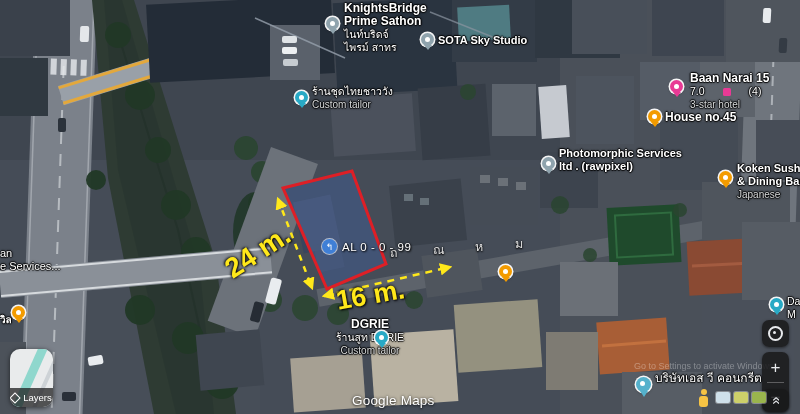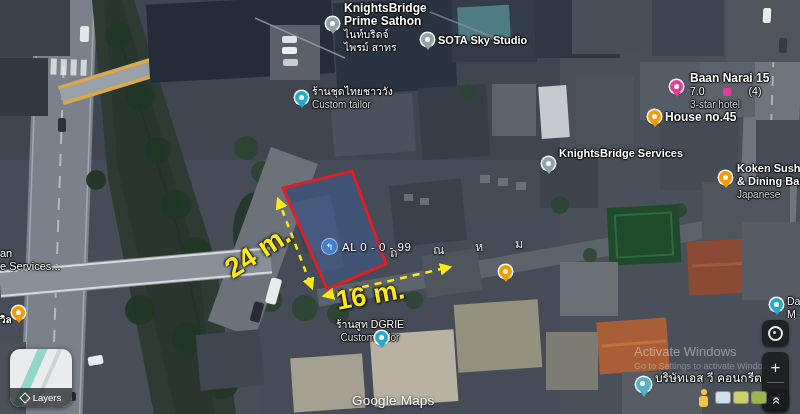--- a/index.html
+++ b/index.html
@@ -45,21 +45,21 @@
   .parcel .ptext{color:#fff;font-size:11.5px;letter-spacing:.5px;
        text-shadow:0 0 2px #000,1px 1px 2px #000;}
 
   
   .gmaps{position:absolute;left:352px;top:393px;color:#fff;font-size:13.5px;letter-spacing:.2px;
        text-shadow:0 0 3px rgba(0,0,0,.65),0 1px 2px rgba(0,0,0,.5);text-align:center;}
   .aw1{position:absolute;left:634px;top:344px;font-size:13px;color:rgba(255,255,255,.42);}
   .aw2{position:absolute;left:634px;top:361px;font-size:9px;color:rgba(255,255,255,.32);}
 
   
-  .layersBtn{position:absolute;left:10px;top:349px;width:62px;height:58px;border-radius:10px;
+  .layersBtn{position:absolute;left:10px;top:349px;width:43px;height:58px;border-radius:10px;
        overflow:hidden;box-shadow:0 1px 5px rgba(0,0,0,.6);cursor:pointer;}
   .layersBtn .thumb{position:absolute;inset:0;background:#e9ebec;}
   .layersBtn .canalStripe{position:absolute;left:14px;top:-8px;width:9px;height:80px;
        background:#8fd7cd;transform:rotate(24deg);}
   .layersBtn .roadStripe{position:absolute;left:34px;top:-8px;width:4px;height:80px;
        background:#cdd2d6;transform:rotate(24deg);}
   .layersBtn .ovl{position:absolute;left:0;right:0;bottom:0;height:19px;background:rgba(28,28,30,.74);
        display:flex;align-items:center;justify-content:center;gap:4px;color:#fff;font-size:9.5px;}
   .diamond{width:6px;height:6px;border:1.5px solid #fff;transform:rotate(45deg);}
 
@@ -266,21 +266,22 @@
   </div>
 
   <span class="pin teal" style="left:295px;top:91px"></span>
   <div class="poi" style="left:312px;top:85px">
     <div class="thai">ร้านชุดไทยชาววัง</div>
     <div class="cat">Custom tailor</div>
   </div>
 
   <span class="pin gray" style="left:542px;top:157px"></span>
   <div class="poi" style="left:559px;top:147px">
-    <div>KnightsBridge Services</div>
+    <div>Photomorphic Services</div>
+    <div>ltd . (rawpixel)</div>
   </div>
 
   <span class="pin pink" style="left:670px;top:80px"></span>
   <div class="poi" style="left:690px;top:72px">
     <div class="big">Baan Narai 15</div>
     <div class="rating">
       <span>7.0</span>
       <span class="rbadge"></span>
       <span>(4)</span>
     </div>
@@ -295,20 +296,21 @@
   <span class="pin orange" style="left:719px;top:171px"></span>
   <div class="poi" style="left:737px;top:162px">
     <div>Koken Sushi</div>
     <div>&amp; Dining Bar</div>
     <div class="cat">Japanese</div>
   </div>
 
   <span class="pin orange" style="left:499px;top:265px"></span>
 
   <div class="poi" style="left:300px;top:318px;width:140px;text-align:center;white-space:normal">
+    <div class="big">DGRIE</div>
     <div class="thai">ร้านสูท DGRIE</div>
     <div class="cat">Custom tailor</div>
   </div>
   <span class="pin teal" style="left:375px;top:331px"></span>
 
   <span class="pin search" style="left:636px;top:377px"></span>
   <div class="poi" style="left:655px;top:372px">
     <div class="big thai" style="font-size:12px">บริษัทเอส วี คอนกรีต</div>
   </div>
 
@@ -334,21 +336,20 @@
   <span class="roadletter" style="left:515px;top:234px">ม</span>
 
   <div class="parcel">
     <span class="pcirc">↰</span>
     <span class="ptext">AL 0 - 0 - 99</span>
   </div>
 
   <div class="dim" id="dim24">24 m.</div>
   <div class="dim" id="dim16">16 m.</div>
 
-  <div class="aw1">Activate Windows</div>
   <div class="aw2">Go to Settings to activate Windows.</div>
   <div class="gmaps">Google Maps</div>
 
   <div class="layersBtn">
     <div class="thumb">
       <div class="canalStripe"></div>
         <div class="roadStripe"></div>
     </div>
     <div class="ovl">
       <span class="diamond"></span>

